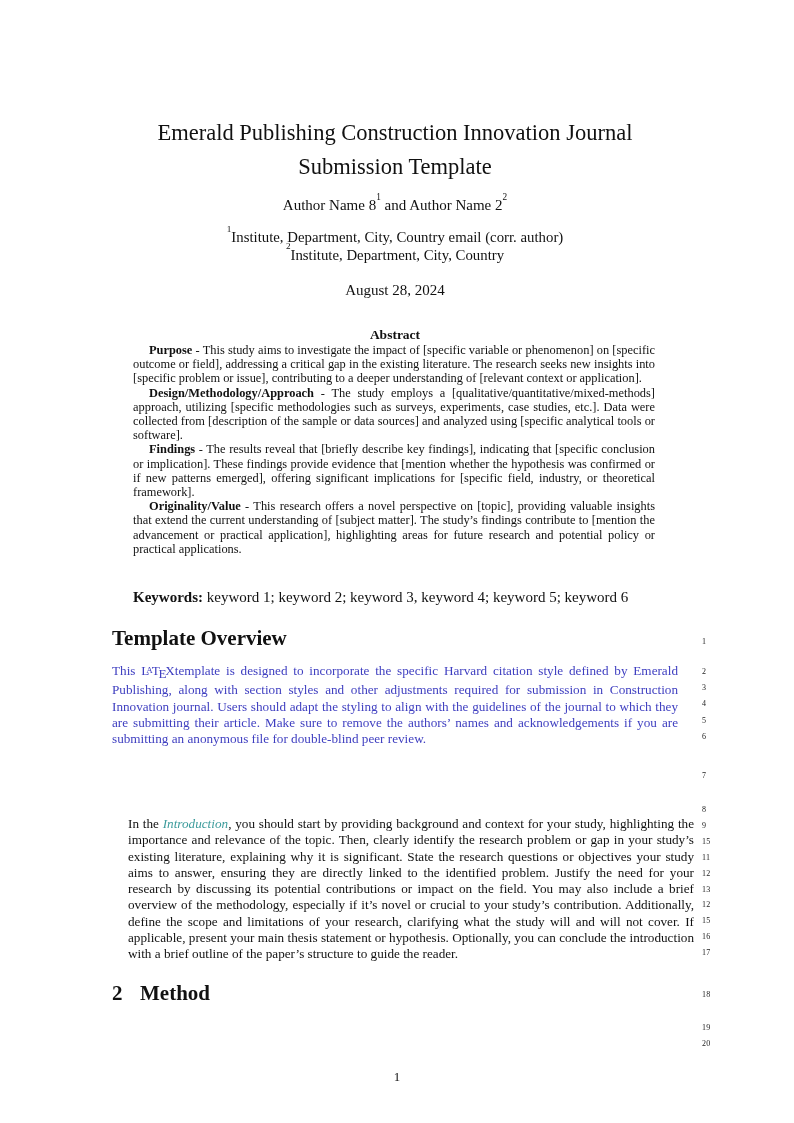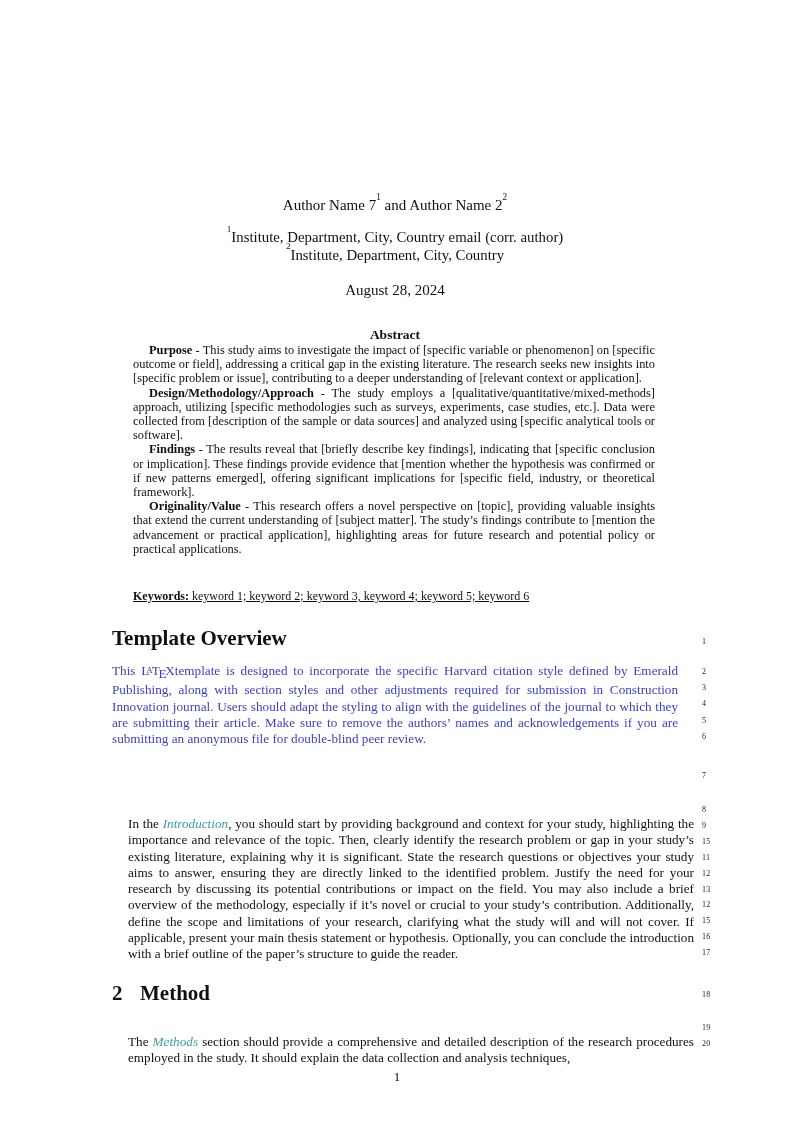--- a/index.html
+++ b/index.html
@@ -52,22 +52,21 @@
   }
   .abstract-body{
     top:343px;left:133px;width:522px;
     font-size:12.4px;line-height:14.2px;
   }
   .abstract-body p{
     margin:0;text-indent:16px;
   }
   .keywords-line{
     top:589px;left:133px;width:522px;
-    font-size:12px;
-    text-decoration:underline;
+    font-size:15px;
   }
 
   .sec-heading{
     left:112px;width:566px;
     font-size:21px;font-weight:bold;
     white-space:nowrap;
   }
   .sec-head-overview{top:626px;}
   .sec-head-intro{top:759px;}
   .sec-head-method{top:981px;}
@@ -108,23 +107,25 @@
     top:1069px;left:0;width:794px;
     font-size:13px;
   }
 </style>
 </head>
 <body>
 
 <div class="page">
 
   <div class="abs title-block centered">
+    <div>Emerald Publishing Construction Innovation Journal</div>
+    <div>Submission Template</div>
   </div>
 
-  <div class="abs authors-line centered"><span>Author Name 7</span><sup class="sp">1</sup><span> and </span><span>Author Name 2</span><sup class="sp">2</sup></div>
+  <div class="abs authors-line centered"><span>Author Name 8</span><sup class="sp">1</sup><span> and </span><span>Author Name 2</span><sup class="sp">2</sup></div>
 
   <div class="abs affiliations centered">
     <div><sup class="sp">1</sup><span>Institute, Department, City, Country email (corr. author)</span></div>
     <div><sup class="sp">2</sup><span>Institute, Department, City, Country</span></div>
   </div>
 
   <div class="abs date-line centered">August 28, 2024</div>
 
   <div class="abs abstract-heading centered">Abstract</div>
   <div class="abs abstract-body justify">
@@ -135,21 +136,20 @@
   </div>
 
   <div class="abs keywords-line"><b>Keywords:</b> <span>keyword 1; keyword 2; keyword 3, keyword 4; keyword 5; keyword 6</span></div>
 
   <div class="abs sec-heading sec-head-overview">Template Overview</div>
   <p class="abs overview-para justify"><span>This </span><span class="latex"><span>L</span><span class="lx-a">A</span><span>T</span><span class="lx-e">E</span><span>X</span></span><span>template is designed to incorporate the specific Harvard citation style defined by Emerald Publishing, along with section styles and other adjustments required for submission in Construction Innovation journal. Users should adapt the styling to align with the guidelines of the journal to which they are submitting their article. Make sure to remove the authors’ names and acknowledgements if you are submitting an anonymous file for double-blind peer review.</span></p>
 
   <p class="abs body-para intro-para justify"><span>In the </span><a class="doclink">Introduction</a><span>, you should start by providing background and context for your study, highlighting the importance and relevance of the topic. Then, clearly identify the research problem or gap in your study’s existing literature, explaining why it is significant. State the research questions or objectives your study aims to answer, ensuring they are directly linked to the identified problem. Justify the need for your research by discussing its potential contributions or impact on the field. You may also include a brief overview of the methodology, especially if it’s novel or crucial to your study’s contribution. Additionally, define the scope and limitations of your research, clarifying what the study will and will not cover. If applicable, present your main thesis statement or hypothesis. Optionally, you can conclude the introduction with a brief outline of the paper’s structure to guide the reader.</span></p>
 
   <div class="abs sec-heading sec-head-method"><span class="sec-num">2</span><span>Method</span></div>
-  <p class="abs body-para method-para justify"><span>The </span><a class="doclink">Methods</a><span> section should provide a comprehensive and detailed description of the research procedures employed in the study. It should explain the data collection and analysis techniques,</span></p>
 
   <div>
     <span class="lineno" style="top:638px">1</span>
     <span class="lineno" style="top:668px">2</span>
     <span class="lineno" style="top:684px">3</span>
     <span class="lineno" style="top:700px">4</span>
     <span class="lineno" style="top:717px">5</span>
     <span class="lineno" style="top:733px">6</span>
     <span class="lineno" style="top:772px">7</span>
     <span class="lineno" style="top:806px">8</span>

